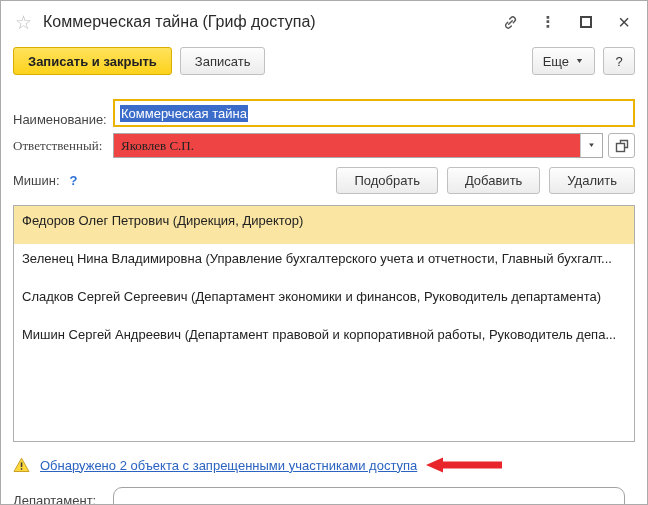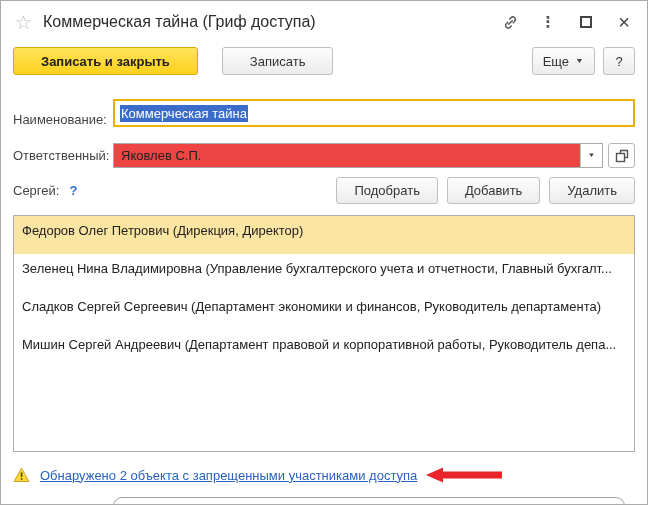--- a/index.html
+++ b/index.html
@@ -24,42 +24,42 @@
   .tb-icons { display:flex; align-items:center; gap:20px; }
   .tb-icon { width:18px; height:18px; display:flex; align-items:center; justify-content:center;
              color:#444; cursor:pointer; }
   .kebab-icon { font-size:15px; font-weight:bold; color:#555; letter-spacing:0; }
   .maxi-box { width:12px; height:12px; border:2px solid #444; }
   .close-x { font-size:20px; color:#444; line-height:1; }
 
   
   .toolbar { display:flex; align-items:center; padding:0 12px; margin-top:4px; flex:none; }
   .btn {
-    height:28px; padding:0 27px;
+    height:28px; padding:0 14px;
     background: linear-gradient(#fdfdfd, #ececec);
     border:1px solid #c0c0c0; border-radius:3px;
     font-size:13px; color:#333; cursor:pointer;
     display:inline-flex; align-items:center; justify-content:center;
     white-space:nowrap;
   }
   .btn-primary {
     background: linear-gradient(#ffe25c, #fdd21c);
     border:1px solid #d9ae00;
     font-weight:bold; color:#222;
   }
-  .btn-save { margin-left:24px; }
+  .btn-save { margin-left:8px; }
   .toolbar-spacer { flex:1; }
   .btn-more { padding:0 10px; }
   .more-arrow { font-size:9px; margin-left:6px; color:#444; }
   .btn-help { margin-left:8px; width:32px; padding:0; }
 
   
   .form-row { display:flex; align-items:center; padding:0 12px; flex:none; }
   .row-name { margin-top:24px;align-items:flex-end; }
-  .row-resp { margin-top:16px; }
+  .row-resp { margin-top:6px;font-family:Liberation Serif, serif; }
   .field-label { width:100px; flex:none; color:#444; }
   .input-name {
     flex:1; height:27px; border:2px solid #ecb200; background:#fff;
     display:flex; align-items:center; padding:12px 5px; cursor:text;
   }
   .selected-text { background:#3b6cc9; color:#fff; padding:1px 1px; }
   .combo { flex:1; height:25px; border:1px solid #a9a9a9; background:#ef4444;
            display:flex; align-items:stretch; cursor:text; }
   .combo-value { flex:1; display:flex; align-items:center; padding:0 7px; color:#222; }
   .combo-drop { width:22px; border-left:1px solid #c7c7c7; display:flex; align-items:center;
@@ -150,21 +150,21 @@
     </div>
     <div class="open-btn">
       <svg width="14" height="14" viewBox="0 0 14 14">
         <rect x="1.5" y="4.5" width="8" height="8" fill="#fff" stroke="#555" stroke-width="1.4"></rect>
         <path d="M5.5 4.5 V1.5 H12.5 V8.5 H9.5" fill="none" stroke="#555" stroke-width="1.4"></path>
       </svg>
     </div>
   </div>
 
   <div class="access-row">
-    <span class="access-label">Сергей:</span>
+    <span class="access-label">Мишин:</span>
     <span class="help-link">?</span>
     <div class="access-spacer"></div>
     <button class="btn access-btn">Подобрать</button>
     <button class="btn access-btn">Добавить</button>
     <button class="btn access-btn">Удалить</button>
   </div>
 
   <div class="access-list" id="access-list">
       <div class="list-row selected">Федоров Олег Петрович (Дирекция, Директор)</div>
       <div class="list-row">Зеленец Нина Владимировна (Управление бухгалтерского учета и отчетности, Главный бухгалт...</div>

